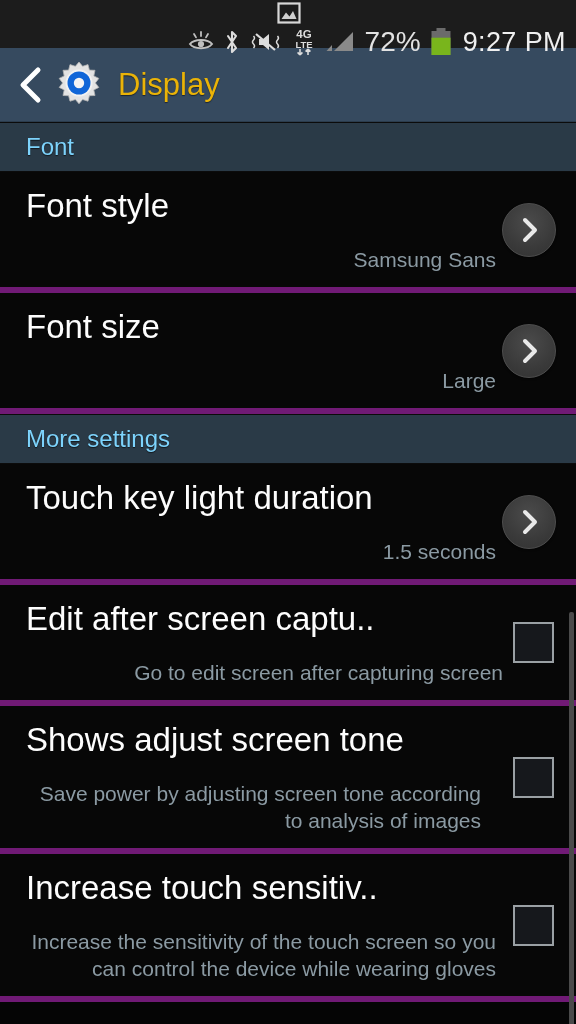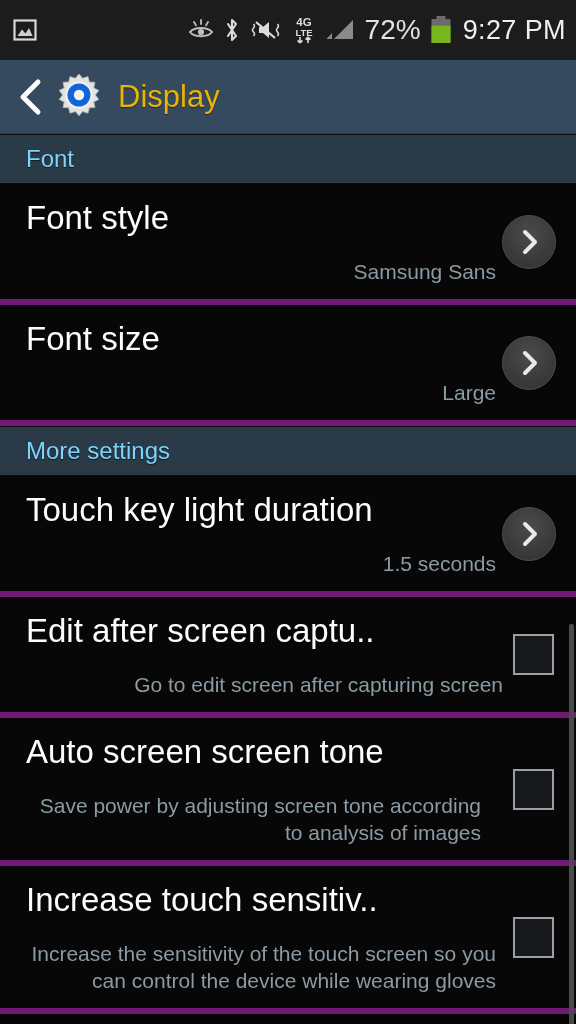--- a/index.html
+++ b/index.html
@@ -6,24 +6,25 @@
   html, body {
     width:576px; height:1024px;
     background:#050505;
     font-family:"Liberation Sans", sans-serif;
     overflow:hidden;
   }
 
   
   .statusbar{
     position:relative;
-    height:60px; width:100%;
+    height:48px; width:100%;
     background:#1c1c1c;
     display:flex; align-items:center;
     padding:0 10px 0 12px;
+    flex-direction:column;
   }
   .sb-left{ display:flex; align-items:center; gap:8px; }
   .sb-right{ margin-left:auto; display:flex; align-items:center; gap:9px; }
   .sb-icon{ display:flex; align-items:center; justify-content:center; }
   .sb-pct{ color:#e2e2e2; font-size:28px; }
   .sb-clock{ color:#efefef; font-size:27px; letter-spacing:.4px; margin-left:2px; }
 
   
   .actionbar{
     height:74px; width:100%;
@@ -251,21 +252,21 @@
   <div class="row">
     <div class="row-text">
       <div class="row-title">Edit after screen captu..</div>
       <div class="row-sub">Go to edit screen after capturing screen</div>
     </div>
     <div class="cb"></div>
   </div>
 
   <div class="row">
     <div class="row-text">
-      <div class="row-title">Auto screen screen tone</div>
+      <div class="row-title">Shows adjust screen tone</div>
       <div class="row-sub" style="max-width:455px;">Save power by adjusting screen tone according to analysis of images</div>
     </div>
     <div class="cb"></div>
   </div>
 
   <div class="row">
     <div class="row-text">
       <div class="row-title">Increase touch sensitiv..</div>
       <div class="row-sub" style="max-width:470px;">Increase the sensitivity of the touch screen so you can control the device while wearing gloves</div>
     </div>

